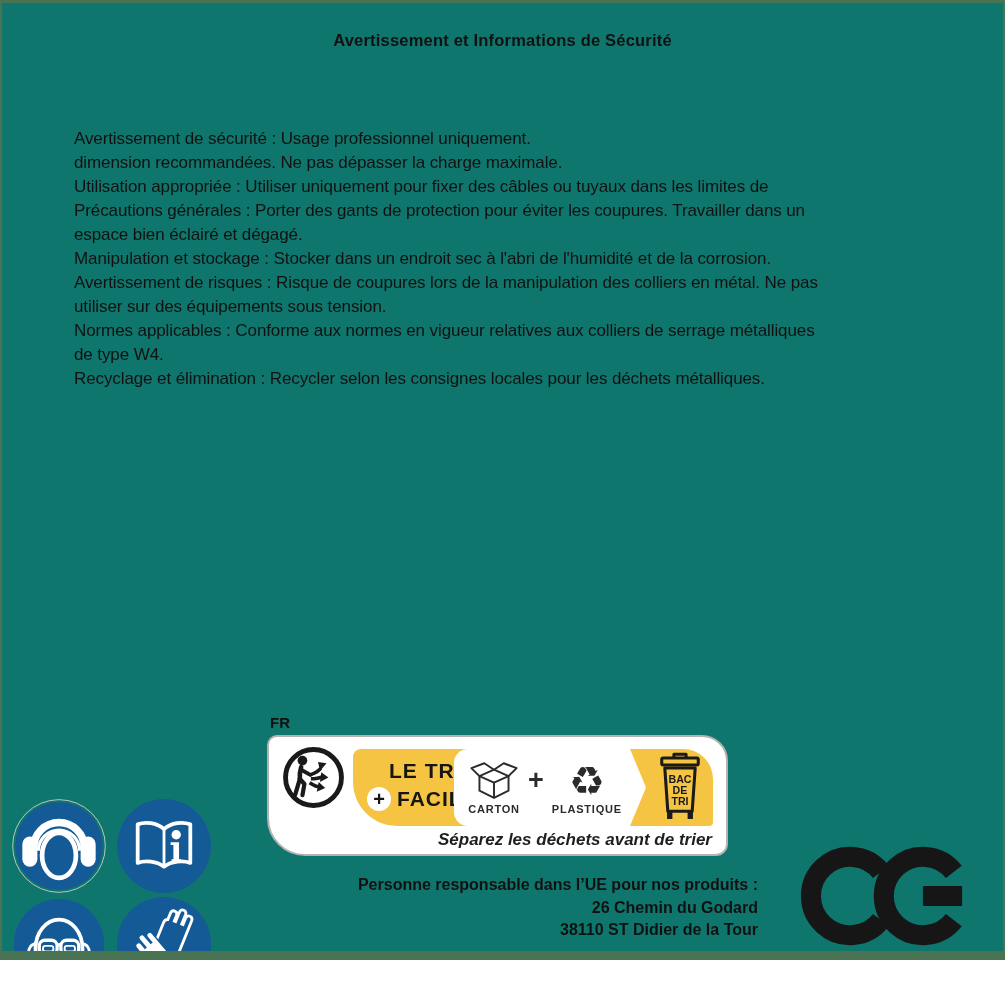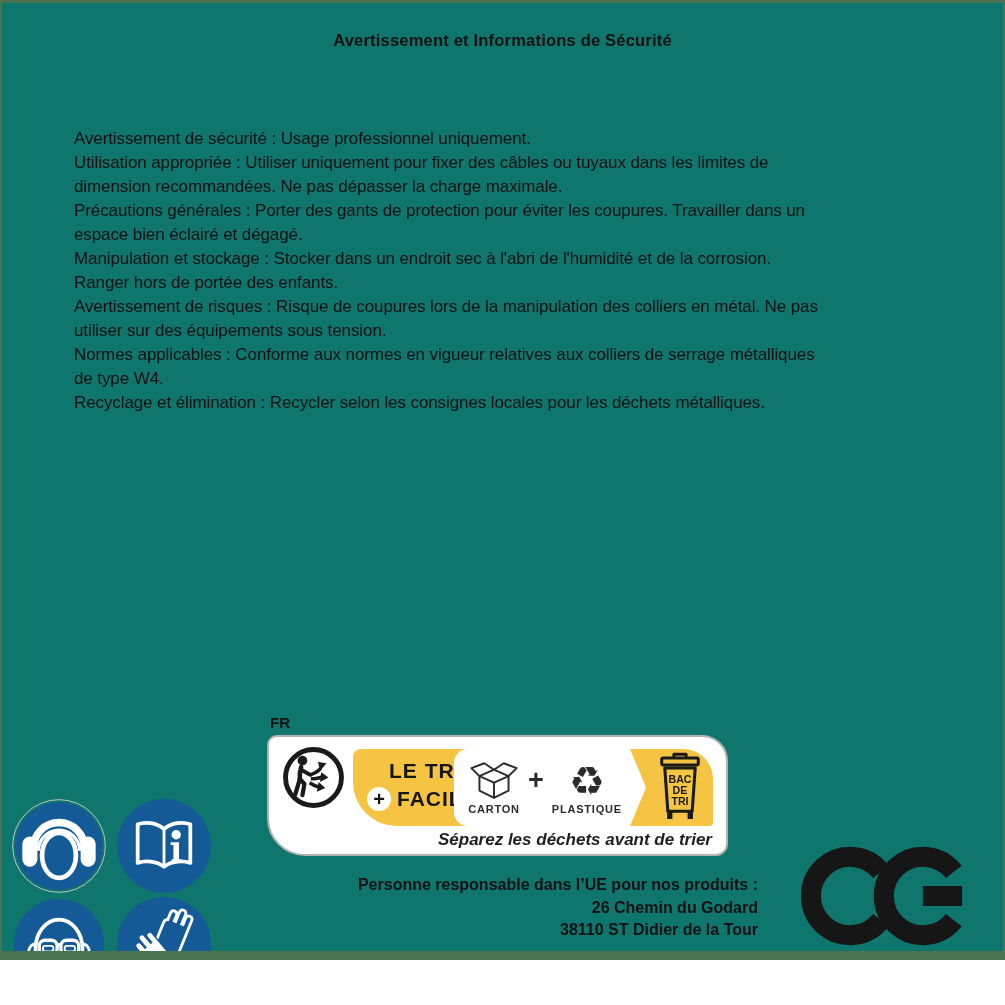--- a/index.html
+++ b/index.html
@@ -78,26 +78,25 @@
 </style>
 </head>
 <body>
 
 <div class="page">
 
   <div class="title">Avertissement et Informations de Sécurité</div>
 
   <div class="body-block">
     <div class="line">Avertissement de sécurité : Usage professionnel uniquement.</div>
+    <div class="line">dimension recommandées. Ne pas dépasser la charge maximale.</div>
     <div class="line">Utilisation appropriée : Utiliser uniquement pour fixer des câbles ou tuyaux dans les limites de</div>
-    <div class="line">dimension recommandées. Ne pas dépasser la charge maximale.</div>
     <div class="line">Précautions générales : Porter des gants de protection pour éviter les coupures. Travailler dans un</div>
     <div class="line">espace bien éclairé et dégagé.</div>
     <div class="line">Manipulation et stockage : Stocker dans un endroit sec à l'abri de l'humidité et de la corrosion.</div>
-    <div class="line">Ranger hors de portée des enfants.</div>
     <div class="line">Avertissement de risques : Risque de coupures lors de la manipulation des colliers en métal. Ne pas</div>
     <div class="line">utiliser sur des équipements sous tension.</div>
     <div class="line">Normes applicables : Conforme aux normes en vigueur relatives aux colliers de serrage métalliques</div>
     <div class="line">de type W4.</div>
     <div class="line">Recyclage et élimination : Recycler selon les consignes locales pour les déchets métalliques.</div>
   </div>
 
   <div class="recycle">
     <div class="fr">FR</div>
     <div class="banner">

